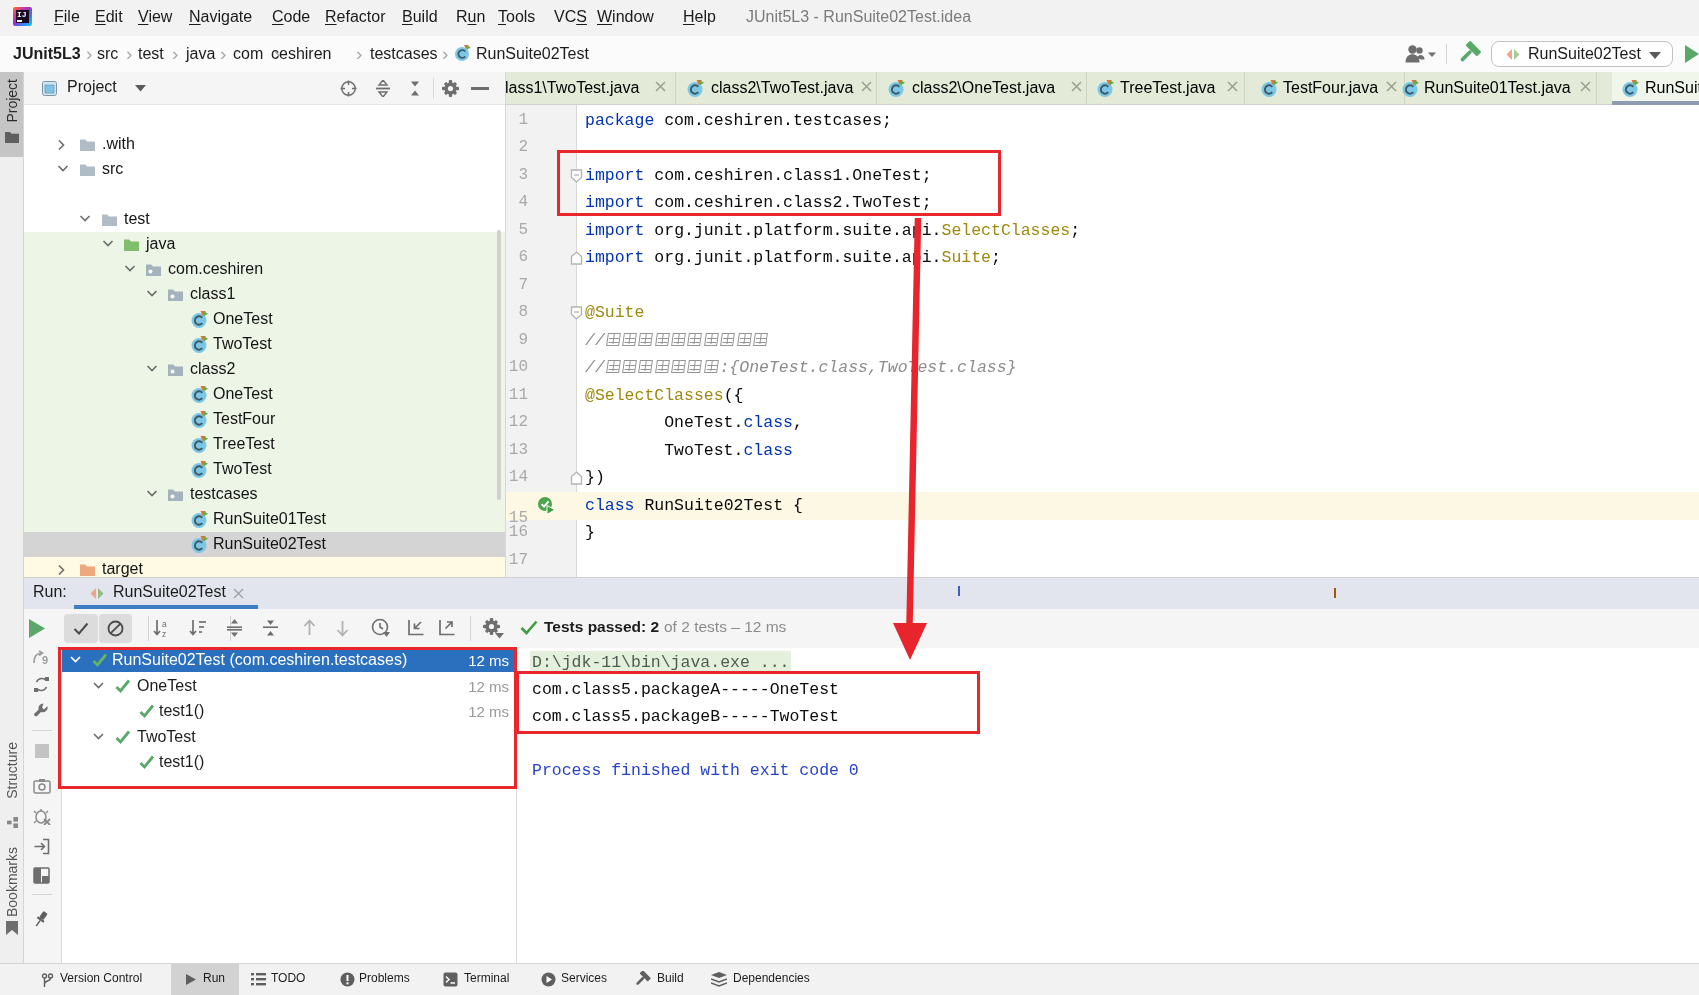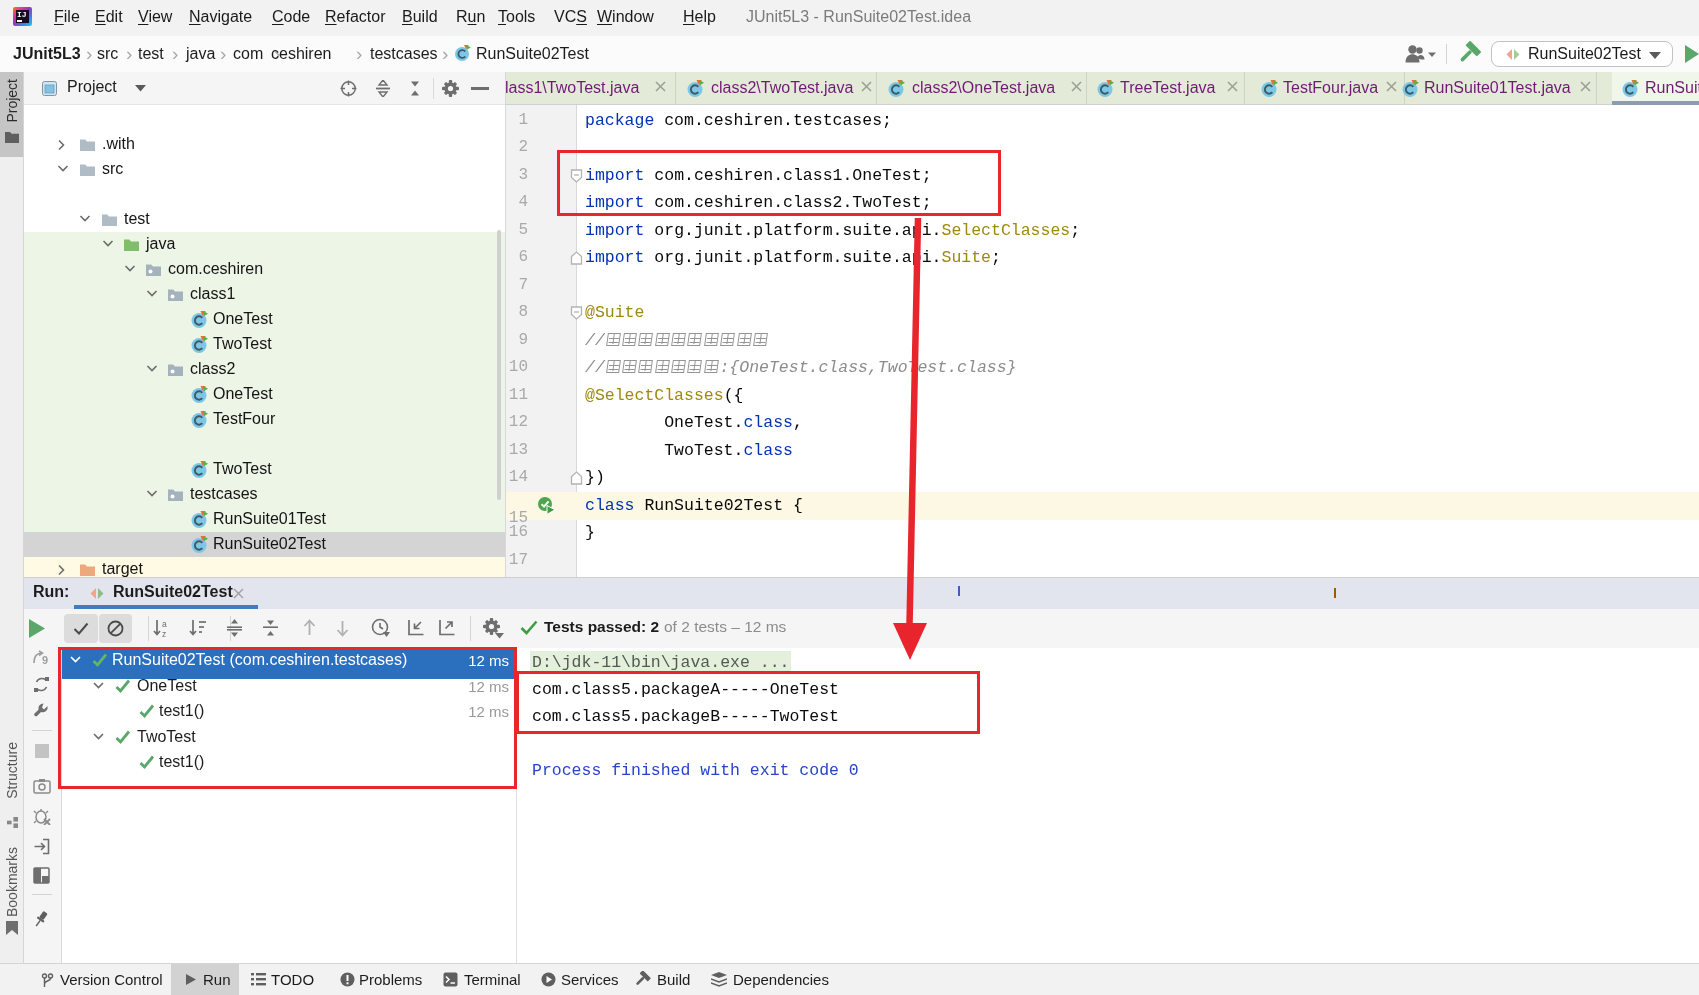--- a/index.html
+++ b/index.html
@@ -22,47 +22,47 @@
 #navbar .bc { position:absolute; top:9px; font-size:16px; color:#1c1c1c; }
 #navbar .sep { position:absolute; top:7px; font-size:19px; color:#a8a8a8; }
 
 #activity { left:0; top:72px; width:24px; height:891px; background:#efefef; border-right:1px solid #d5d5d5; }
 .vlabel { position:absolute; writing-mode:vertical-rl; transform:rotate(180deg); font-size:14px; color:#2b2b2b; left:4px; }
 
 #projhead { left:24px; top:72px; width:482px; height:33px; background:#f5f5f5; border-bottom:1px solid #e5e5e5; }
 
 #tabs { left:506px; top:72px; width:1193px; height:33px; background:#e3ebd8; border-bottom:1px solid #d0d0d0; }
 .tab { position:absolute; top:0; height:32px; border-right:1px solid #ccd6bf; }
-.tab .tx { position:absolute; top:7px; font-size:16px; color:#701a75; white-space:pre; }
+.tab .tx { position:absolute; top:7px; font-size:16px; color:#000000; white-space:pre; }
 .tab .x { position:absolute; top:9px; width:11px; height:11px; }
 
 #tree { left:24px; top:105px; width:482px; height:473px; background:#fff; overflow:hidden; }
 .trow { position:absolute; left:0; width:482px; height:25px; }
 .trow .lbl { position:absolute; top:3px; font-size:16px; color:#141414; white-space:pre; }
 .trow .path { color:#8e8e8e; }
 
 #editor { left:506px; top:105px; width:1193px; height:473px; background:#fff; }
 #gutter { position:absolute; left:0; top:0; width:71px; height:473px; background:#f2f2f2; border-right:1px solid #d9d9d9; }
 .lnum { position:absolute; font:16px "Liberation Mono",monospace; color:#a9a9a9; text-align:right; width:22px; }
 .cline { position:absolute; left:79px; font:16.5px "Liberation Mono",monospace; color:#080808; white-space:pre; letter-spacing:0; }
 .k { color:#0033b3; } .an { color:#9e880d; } .cm { color:#8c8c8c; font-style:italic; }
 .hz { display:inline-block; width:13px; height:13px; border:1.3px solid #949494; margin:0 1.7px -1px 1.7px; position:relative; transform:skewX(-8deg); }
 .hz:after { content:""; position:absolute; left:0.5px; right:0.5px; top:3.6px; height:1.3px; background:#949494; box-shadow:0 4px 0 #949494; }
 .hz:before { content:""; position:absolute; left:4.6px; top:0; width:1.3px; height:10.4px; background:#949494; }
 #curline { position:absolute; left:0; top:387px; width:1193px; height:28px; background:#fcf8e3; }
 
-#runheader { left:24px; top:578px; width:1675px; height:31px; background:#e2e5ee;font-weight:bold; }
+#runheader { left:24px; top:578px; width:1675px; height:31px; background:#e2e5ee; }
 #runtoolbar { left:24px; top:609px; width:1675px; height:39px; background:#f5f5f5; }
 #runleft { left:24px; top:648px; width:38px; height:315px; background:#f5f5f5; border-right:1px solid #d9d9d9; }
 #testtree { left:62px; top:648px; width:454px; height:315px; background:#fff; }
 #console { left:516px; top:648px; width:1183px; height:315px; background:#fff; border-left:1px solid #dedede; }
 .cl { position:absolute; font:16.5px "Liberation Mono",monospace; white-space:pre; }
 
 #statusbar { left:0; top:963px; width:1699px; height:32px; background:#f2f2f2; border-top:1px solid #d4d4d4; }
-#statusbar .si { position:absolute; top:7px; font-size:15px; color:#1c1c1c; }
+#statusbar .si { position:absolute; top:7px; font-size:12px; color:#1c1c1c; }
 
 .redbox { position:absolute; border:3px solid #e8262c; }
 </style>
 </head>
 <body>
 <svg width="0" height="0" style="position:absolute">
     <defs>
 <g id="classicon">
   <circle cx="8" cy="9.5" r="7.5" fill="#7cc7e6"></circle>
   <path d="M11.3 6.8 A4.2 4.2 0 1 0 11.3 12.2" stroke="#3d5b66" stroke-width="1.9" fill="none"></path>
@@ -371,20 +371,26 @@
     <svg class="abs" style="left:167px;top:4px" width="17" height="17" viewBox="0 0 17 17">
         <use href="#classicon"></use>
       </svg>
     <span class="lbl" style="left:189px">OneTest</span>
   </div>
   <div class="trow" style="top:302px">
     <svg class="abs" style="left:167px;top:4px" width="17" height="17" viewBox="0 0 17 17">
         <use href="#classicon"></use>
       </svg>
     <span class="lbl" style="left:189px">TestFour</span>
+  </div>
+  <div class="trow" style="top:327px">
+    <svg class="abs" style="left:167px;top:4px" width="17" height="17" viewBox="0 0 17 17">
+        <use href="#classicon"></use>
+      </svg>
+    <span class="lbl" style="left:189px">TreeTest</span>
   </div>
   <div class="trow" style="top:352px">
     <svg class="abs" style="left:167px;top:4px" width="17" height="17" viewBox="0 0 17 17">
         <use href="#classicon"></use>
       </svg>
     <span class="lbl" style="left:189px">TwoTest</span>
   </div>
   <div class="trow" style="top:377px">
     <svg class="abs" style="left:122px;top:7px" width="12" height="12" viewBox="0 0 12 12">
         <use href="#chevdown"></use>
@@ -592,21 +598,21 @@
   <div class="abs" style="left:8px;top:246px;width:20px;height:1px;background:#d4d4d4"></div>
   <svg class="abs" style="left:9px;top:262px" width="17" height="18" viewBox="0 0 17 18">
     <g transform="rotate(35 8 9)" fill="#5f5f5f">
       <rect x="5.5" y="1" width="5" height="7.5" rx="1"></rect>
       <rect x="3.8" y="8.5" width="8.4" height="2.2" rx="1"></rect>
       <rect x="7.4" y="10.5" width="1.4" height="7"></rect>
     </g>
   </svg>
 </div>
 <div class="abs" id="testtree">
-  <div class="abs" style="left:0;top:0;width:454px;height:31px;background:#2b6fbf">
+  <div class="abs" style="left:0;top:0;width:454px;height:24px;background:#2b6fbf">
     <svg class="abs" style="left:7px;top:7px" width="13" height="12" viewBox="0 0 12 12">
         <path d="M1.5 2 L6 6.5 L10.5 2" stroke="#fff" stroke-width="1.7" fill="none"></path>
       </svg>
     <svg class="abs" style="left:30px;top:5px" width="16" height="15" viewBox="0 0 16 15">
         <path d="M1.5 8 L5.5 12 L14 1.5" stroke="#62b562" stroke-width="2.8" fill="none"></path>
       </svg>
     <span class="abs" style="left:50px;top:3px;font-size:16px;color:#fff">RunSuite02Test (com.ceshiren.testcases)</span>
     <span class="abs" style="right:7px;top:4px;font-size:15px;color:#fff">12 ms</span>
   </div>
   <div class="abs" style="left:0;top:25.5px;width:454px;height:25px">

